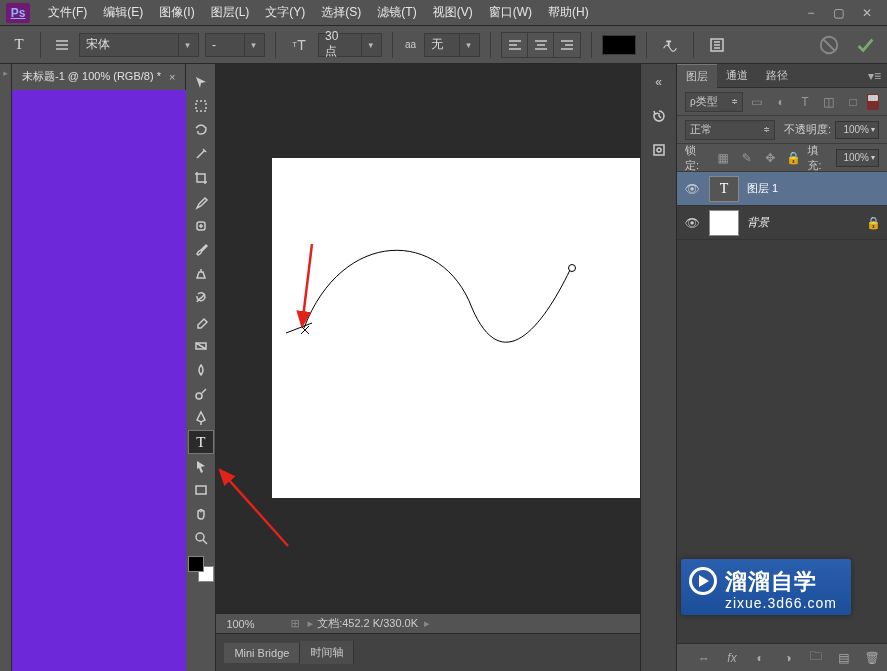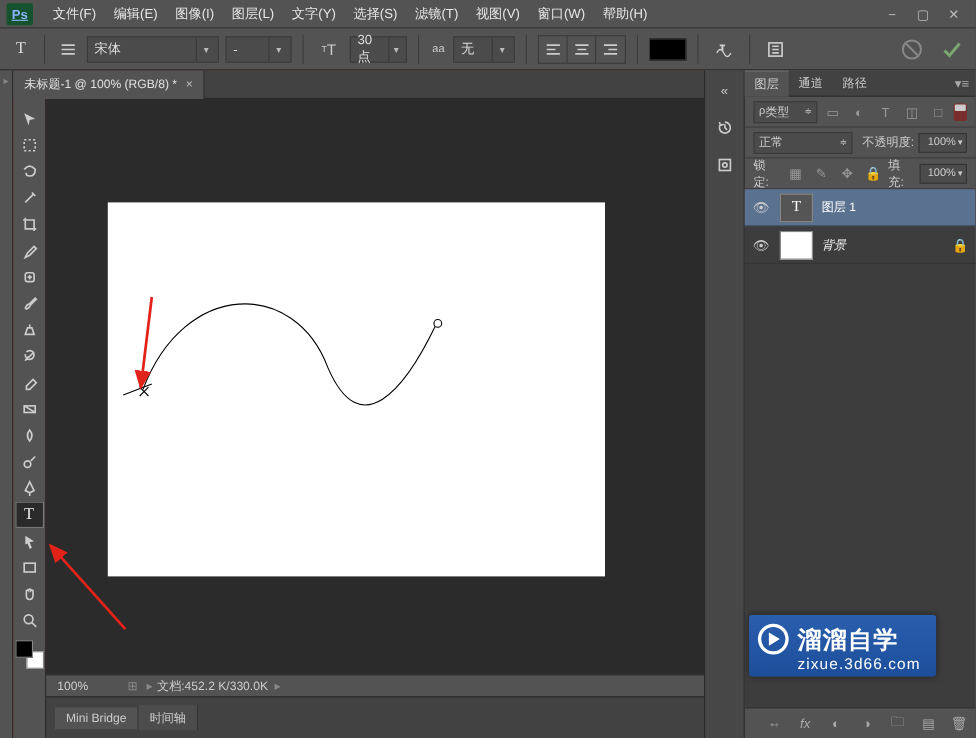--- a/index.html
+++ b/index.html
@@ -1,46 +1,46 @@
 <!DOCTYPE html>
 <html><head>
 <meta charset="utf-8">
 <style>
 * { margin:0; padding:0; box-sizing:border-box; font-family:"Microsoft YaHei",Arial,sans-serif; user-select:none; }
 body { background:#535353; width:887px; height:671px; overflow:hidden; font-size:12px; color:#ccc; position:relative; }
 .window { width:887px; height:671px; background:#535353; display:flex; flex-direction:column; }
 
 .menubar { height:26px; background:#535353; display:flex; align-items:center; padding:0 6px; border-bottom:1px solid #282828; }
-.logo { width:24px; height:20px; background:#14532d; color:#8ab4f8; font-weight:bold; font-size:12px; display:flex; align-items:center; justify-content:center; border-radius:2px; margin-right:10px; font-family:Arial;text-decoration:underline; }
+.logo { width:24px; height:20px; background:#701a75; color:#8ab4f8; font-weight:bold; font-size:12px; display:flex; align-items:center; justify-content:center; border-radius:2px; margin-right:10px; font-family:Arial;text-decoration:underline; }
 .menu-item { padding:4px 8px; font-size:12px; color:#e6e6e6; cursor:pointer; }
 .win-controls { margin-left:auto; display:flex; }
 .win-btn { width:28px; height:20px; display:flex; align-items:center; justify-content:center; color:#bbb; }
 
 .optionsbar { height:38px; background:#535353; border-bottom:1px solid #282828; display:flex; align-items:center; padding:0 8px; gap:6px; }
 .tool-preset { width:22px; height:22px; display:flex; align-items:center; justify-content:center; color:#ddd; font-family:Georgia,serif; font-size:15px; }
 .vsep { width:1px; height:26px; background:#3a3a3a; margin:0 4px; }
 .orient { width:22px; height:22px; display:flex; align-items:center; justify-content:center; position:relative; }
 .select { background:#4b4b4b; border:1px solid #3a3a3a; height:24px; display:flex; align-items:center; padding:0 6px; color:#ddd; position:relative; font-size:12px; min-width:40px; }
 .select .caret { margin-left:auto; padding-left:4px; width:14px; height:22px; border-left:1px solid #3a3a3a; display:flex; align-items:center; justify-content:center; font-size:9px; color:#bbb;}
 .font-select { width:120px; }
-.size-sel { width:52px;gap:12px; }
+.size-sel { width:64px;gap:12px; }
 .aa-sel { width:56px; }
 .icon-btn { width:26px; height:26px; display:flex; align-items:center; justify-content:center; color:#ccc; }
 .align-group { display:flex; border:1px solid #3a3a3a; }
 .align-btn { width:26px; height:24px; display:flex; align-items:center; justify-content:center; border-right:1px solid #3a3a3a; }
 .align-btn:last-child{border-right:none;}
 .swatch { width:34px; height:20px; background:#000; border:1px solid #3a3a3a; }
 .right-icons { margin-left:auto; display:flex; gap:8px; align-items:center; }
 .big-icon { width:28px;height:28px; display:flex;align-items:center;justify-content:center; color:#888; }
 
 .mainrow { flex:1; display:flex; overflow:hidden; }
 
 .left-thin { width:12px; background:#535353; border-right:1px solid #282828; display:flex; justify-content:center; padding-top:4px;}
 
-.doc-col { flex:1; display:flex; flex-direction:column; background:#7f1d1d; }
+.doc-col { flex:1; display:flex; flex-direction:row; background:#6d28d9; }
 .tabrow { height:26px; display:flex; align-items:center; background:#424242; border-bottom:1px solid #282828; }
 .doctab { height:26px; background:#535353; display:flex; align-items:center; padding:0 10px; color:#e0e0e0; font-size:11px; border-right:1px solid #282828; }
 .doctab .x { margin-left:8px; color:#bbb; }
 .doc-and-tools { flex:1; display:flex; overflow:hidden; }
 
 .toolbox { width:30px; background:#535353; border-right:1px solid #282828; display:flex; flex-direction:column; align-items:center; padding-top:6px; }
 .tool { width:26px; height:24px; display:flex; align-items:center; justify-content:center; color:#ddd; font-size:14px; position:relative; margin-bottom:0px;}
 .tool.selected { background:#2a2a2a; border:1px solid #777; }
 .colorbox { margin-top:6px; width:26px; height:26px; position:relative; }
 .colorbox .fg { position:absolute; width:16px; height:16px; background:#000; border:1px solid #888; top:0; left:0; }

